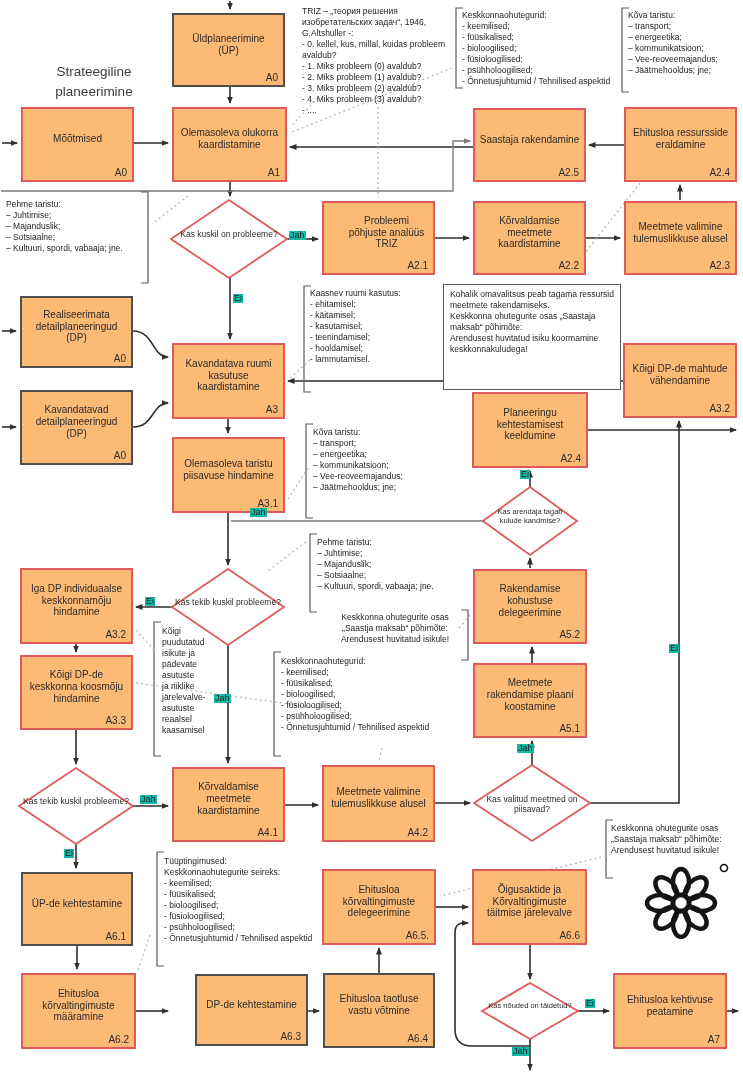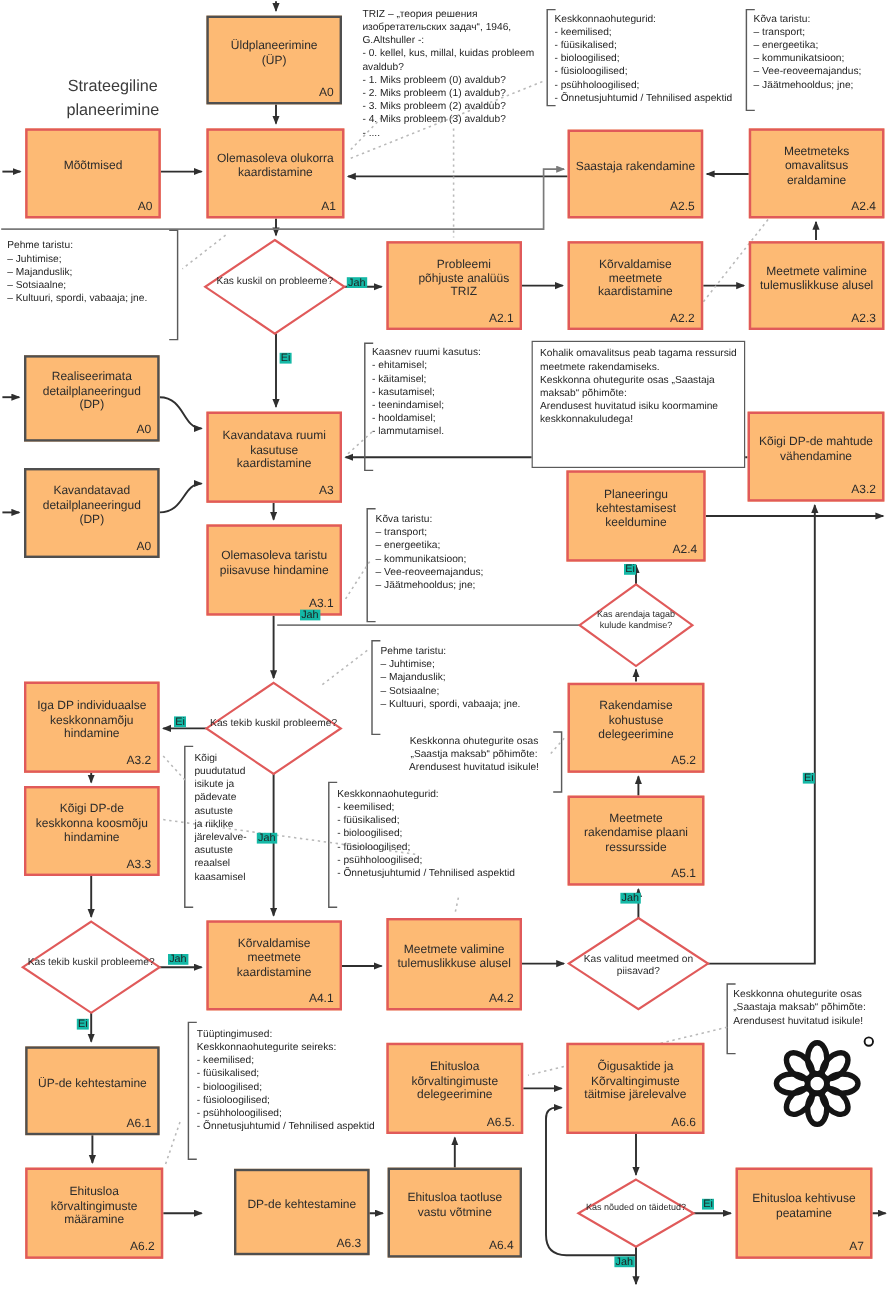--- a/index.html
+++ b/index.html
@@ -161,21 +161,21 @@
   </div>
   <div class="node red" style="left:172px;top:107px;width:115px;height:75px;">
     <div class="node-label">Olemasoleva olukorra kaardistamine</div>
     <div class="node-code">A1</div>
   </div>
   <div class="node red" style="left:473px;top:108px;width:113px;height:74px;">
     <div class="node-label">Saastaja rakendamine</div>
     <div class="node-code">A2.5</div>
   </div>
   <div class="node red" style="left:624px;top:107px;width:113px;height:75px;">
-    <div class="node-label">Meetmeteks omavalitsus eraldamine</div>
+    <div class="node-label">Ehitusloa ressursside eraldamine</div>
     <div class="node-code">A2.4</div>
   </div>
   <div class="node red" style="left:322px;top:201px;width:113px;height:74px;padding-left:20px;">
     <div class="node-label">Probleemi põhjuste analüüs TRIZ</div>
     <div class="node-code">A2.1</div>
   </div>
   <div class="node red" style="left:473px;top:201px;width:113px;height:74px;">
     <div class="node-label">Kõrvaldamise meetmete kaardistamine</div>
     <div class="node-code">A2.2</div>
   </div>
@@ -213,21 +213,21 @@
   </div>
   <div class="node red" style="left:20px;top:655px;width:113px;height:75px;">
     <div class="node-label">Kõigi DP-de keskkonna koosmõju hindamine</div>
     <div class="node-code">A3.3</div>
   </div>
   <div class="node red" style="left:473px;top:569px;width:114px;height:75px;">
     <div class="node-label">Rakendamise kohustuse delegeerimine</div>
     <div class="node-code">A5.2</div>
   </div>
   <div class="node red" style="left:473px;top:663px;width:114px;height:75px;">
-    <div class="node-label">Meetmete rakendamise plaani ressursside</div>
+    <div class="node-label">Meetmete rakendamise plaani koostamine</div>
     <div class="node-code">A5.1</div>
   </div>
   <div class="node red" style="left:172px;top:767px;width:113px;height:75px;">
     <div class="node-label">Kõrvaldamise meetmete kaardistamine</div>
     <div class="node-code">A4.1</div>
   </div>
   <div class="node red" style="left:322px;top:765px;width:113px;height:77px;">
     <div class="node-label">Meetmete valimine tulemuslikkuse alusel</div>
     <div class="node-code">A4.2</div>
   </div>

